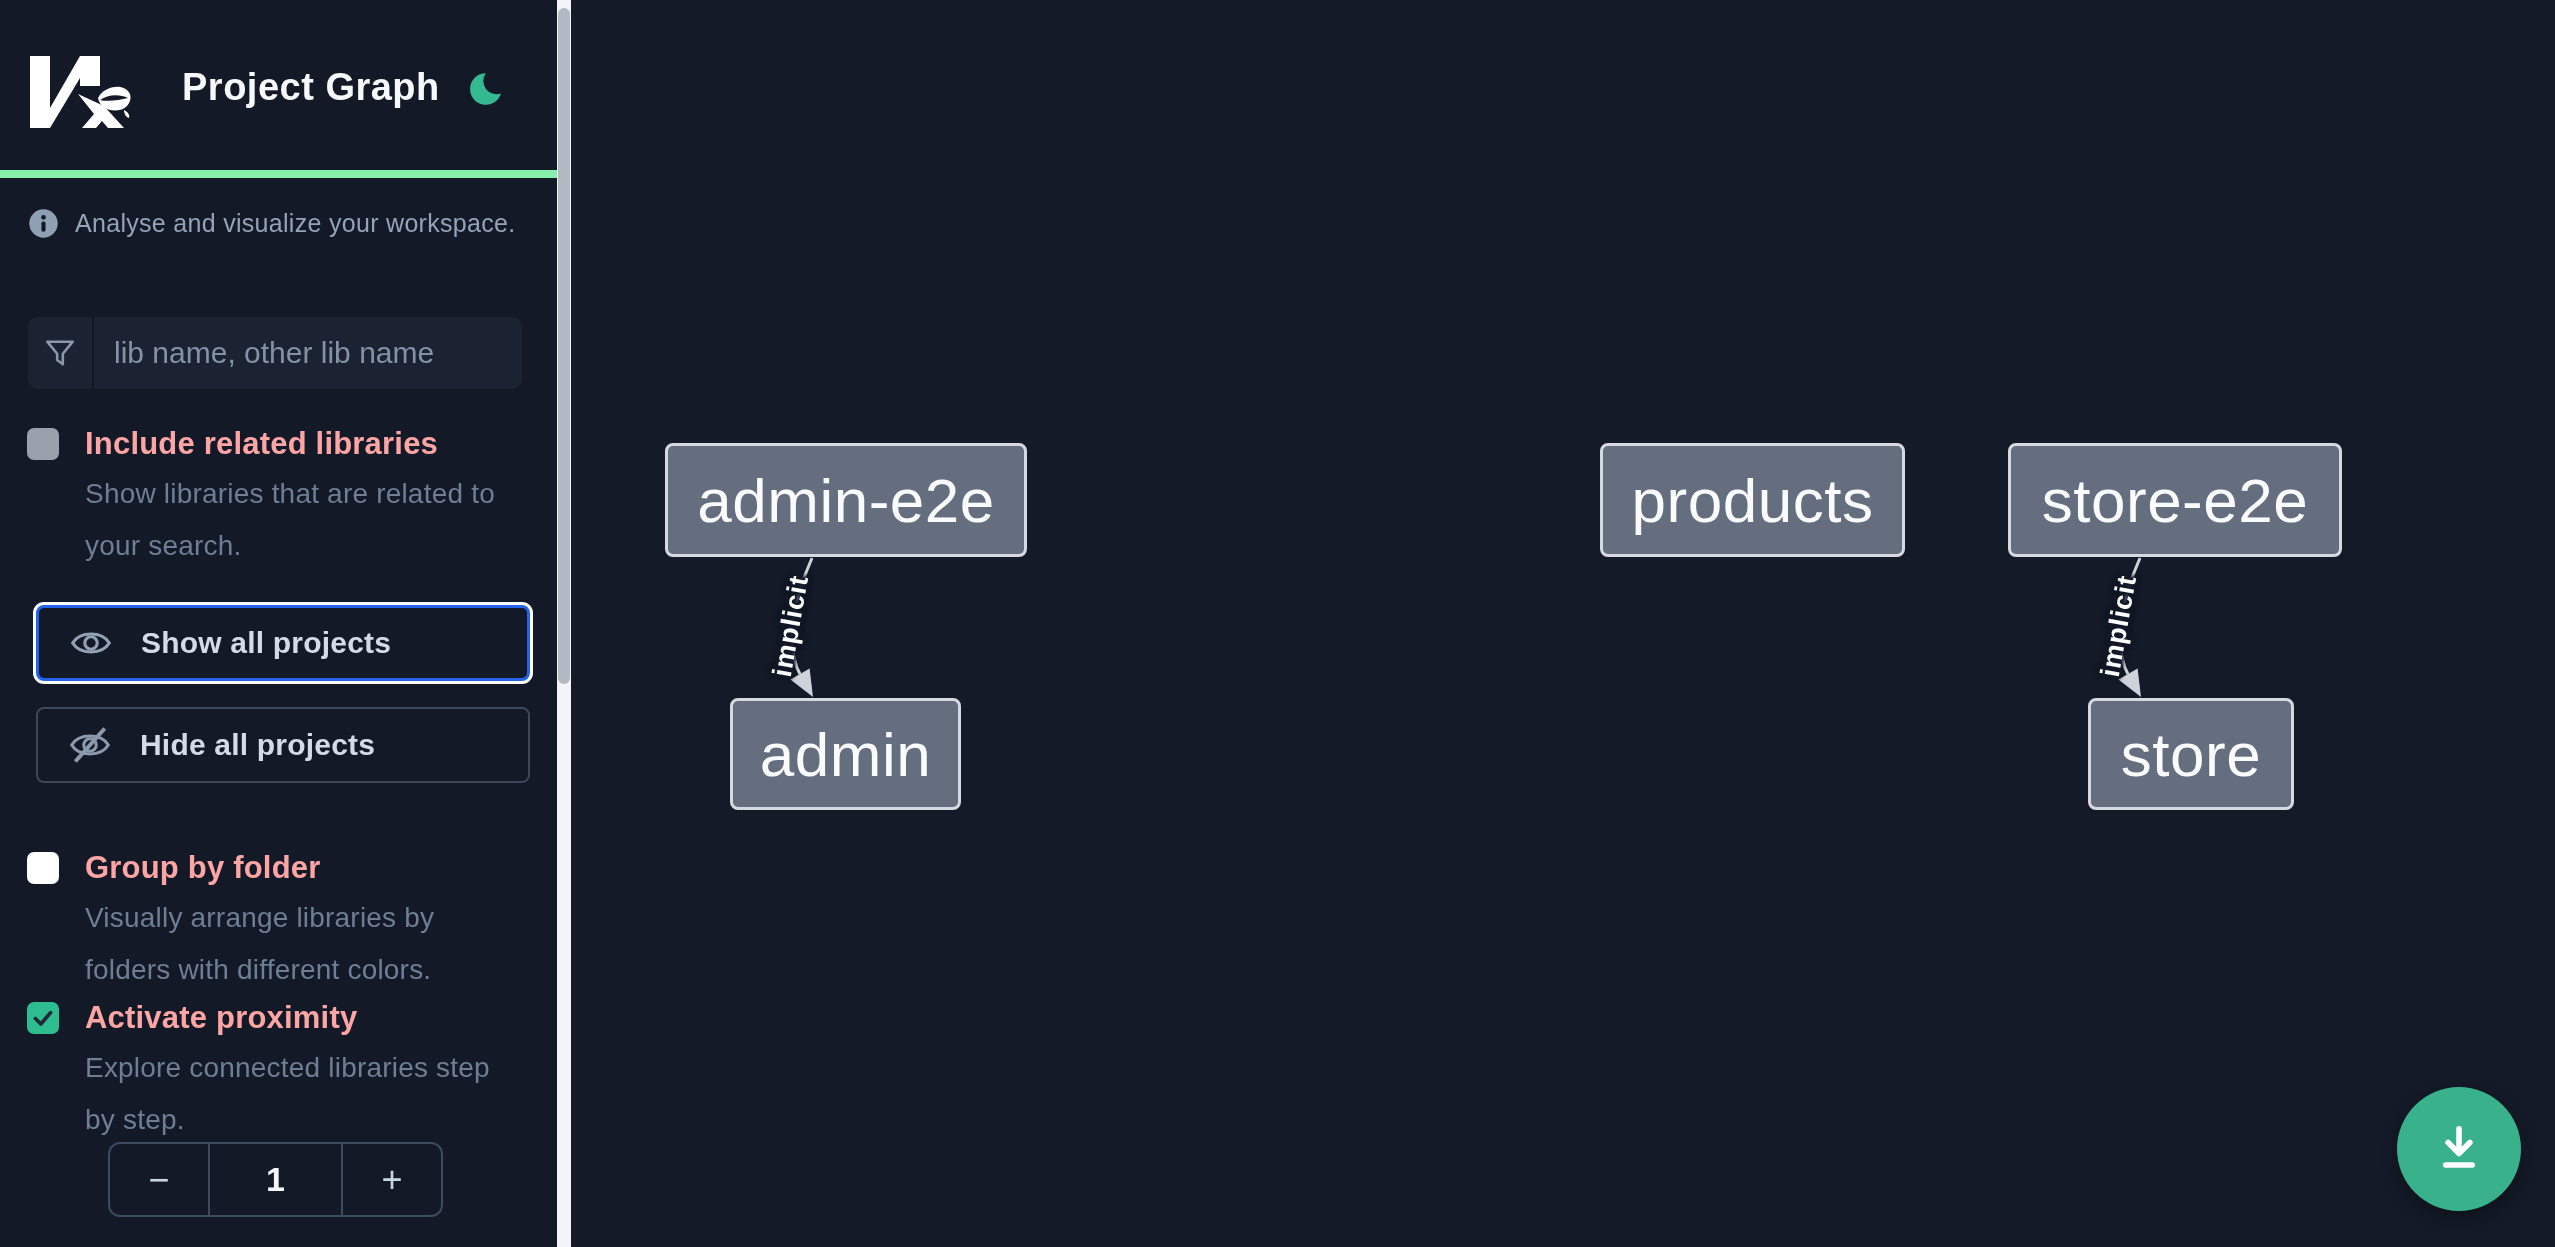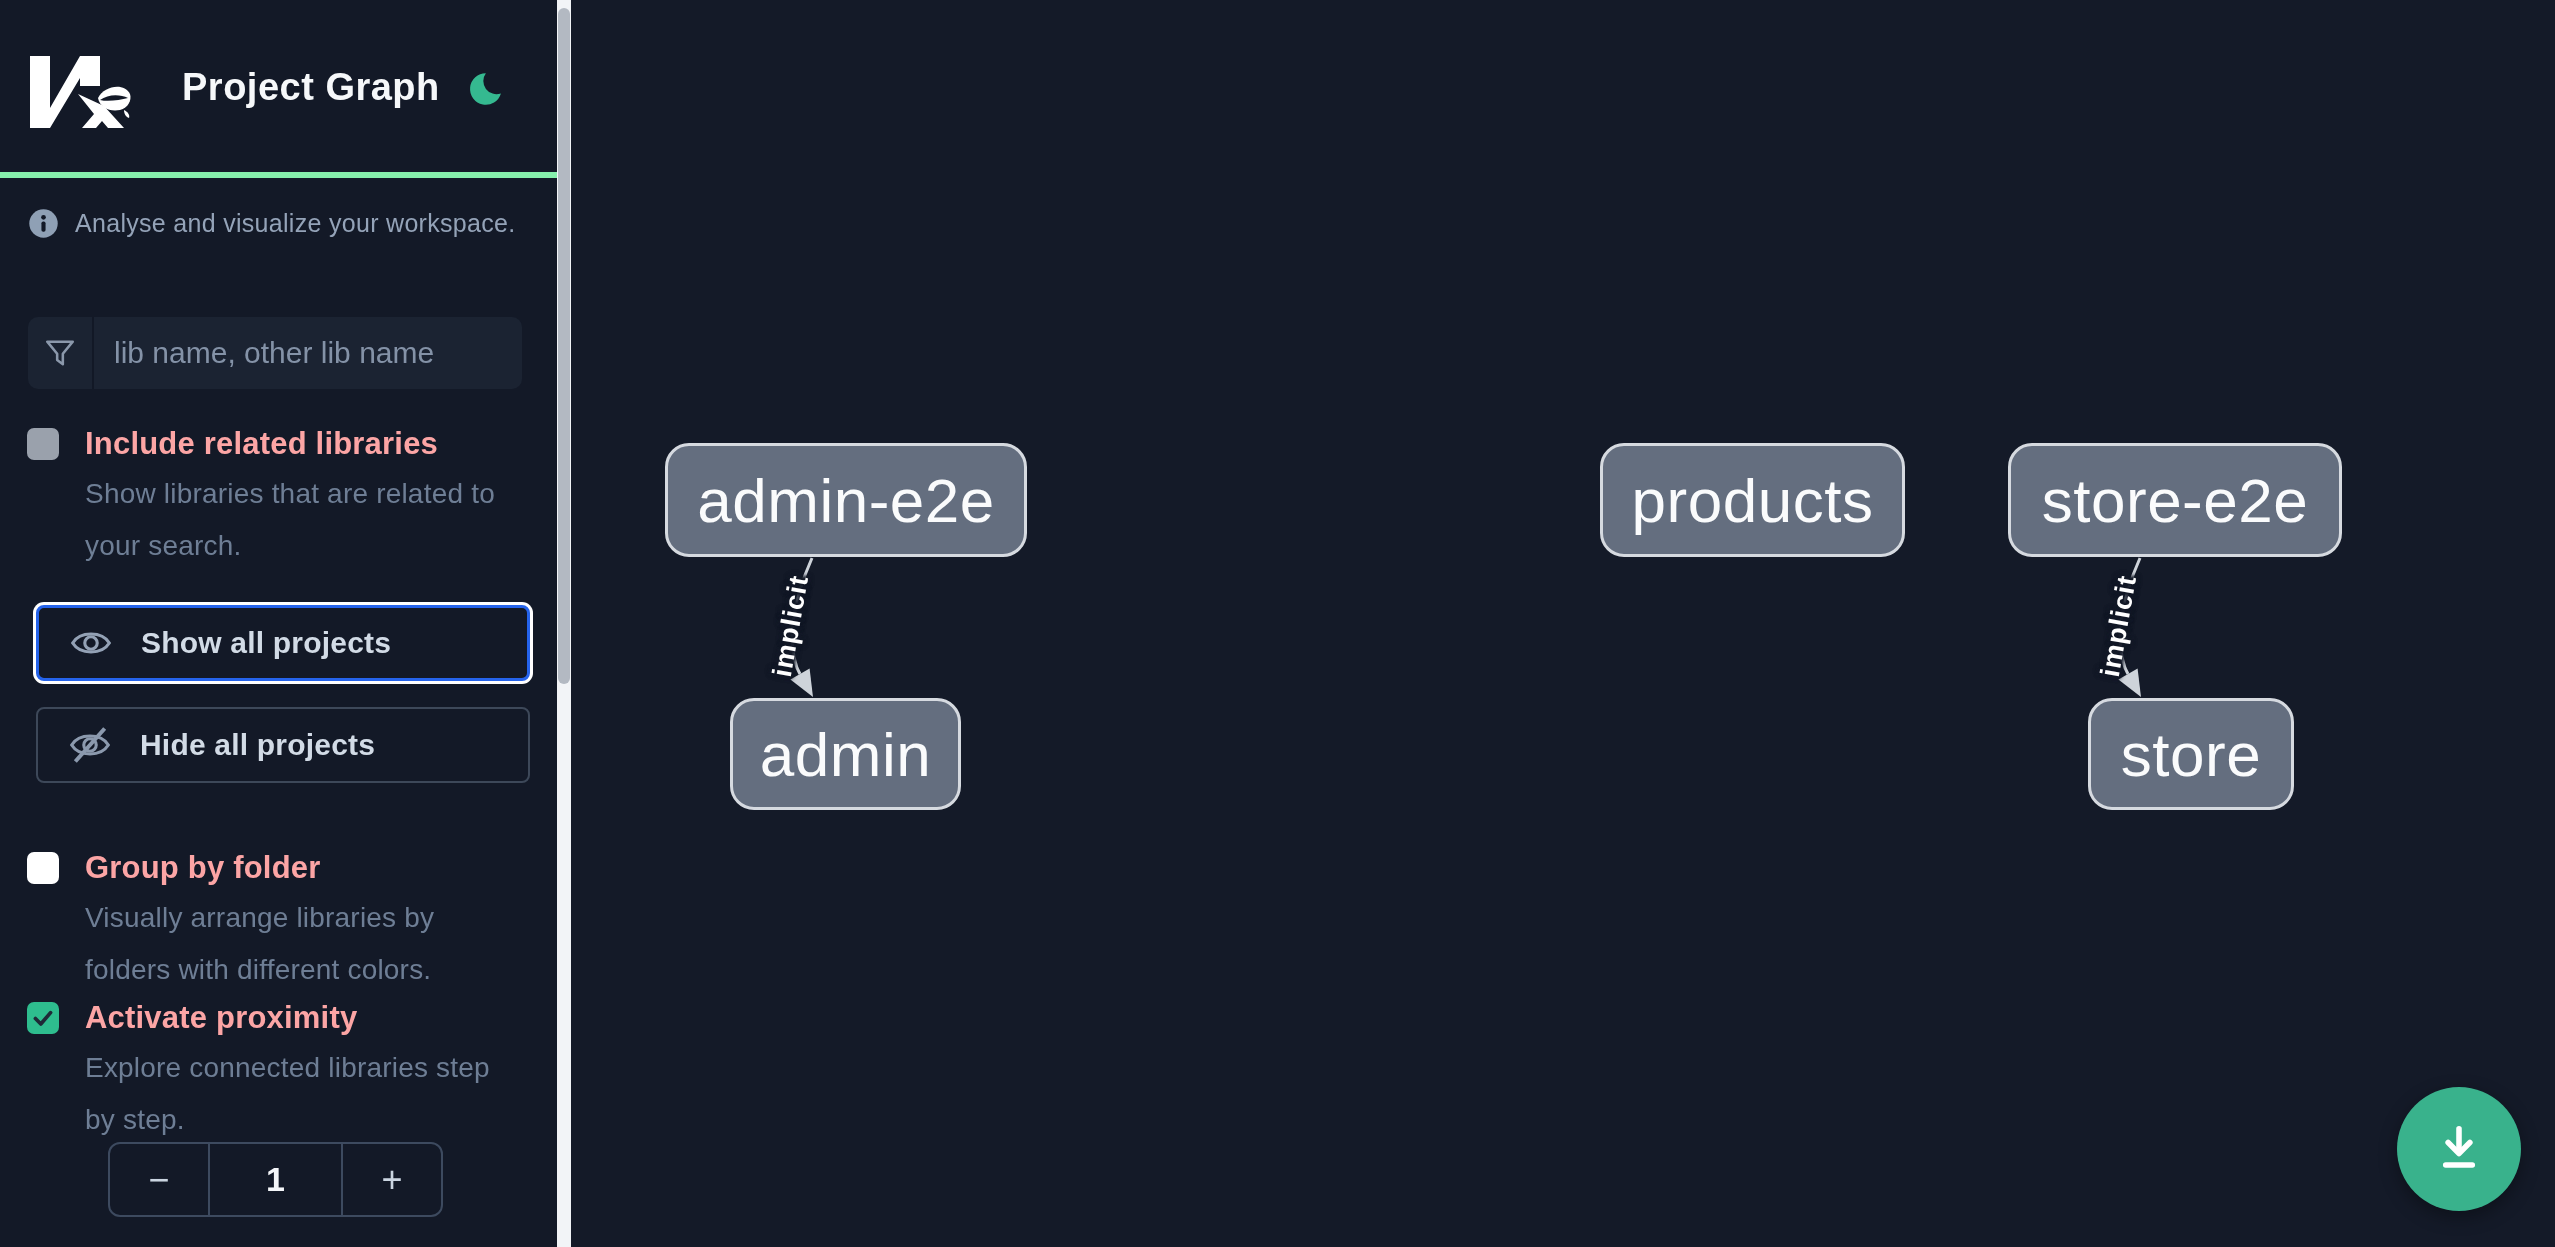--- a/index.html
+++ b/index.html
@@ -4,21 +4,21 @@
 <style>
   * { margin:0; padding:0; box-sizing:border-box; }
   html,body { width:2555px; height:1247px; overflow:hidden; }
   body { font-family:"Liberation Sans", sans-serif; background:#141a28; position:relative; }
 
   .stage { position:absolute; inset:0; }
 
   
   .sidebar { position:absolute; left:0; top:0; width:557px; height:1247px; background:#131927; }
 
-  .sb-header { position:absolute; left:0; top:0; width:557px; height:178px; border-bottom:6px solid #86efac; }
+  .sb-header { position:absolute; left:0; top:0; width:557px; height:178px; border-bottom:8px solid #86efac; }
   .logo-box { position:absolute; left:28px; top:54px; width:104px; height:76px; }
   .app-title { position:absolute; left:182px; top:66px; font-size:38px; font-weight:600; color:#f6f8fa; letter-spacing:0.5px; }
   .moon-btn { position:absolute; left:464px; top:68px; width:42px; height:42px; cursor:pointer; background:none; border:none; }
 
   .tagline-row { position:absolute; left:28px; top:205px; width:500px; height:36px; display:flex; align-items:center; }
   .info-ico { width:31px; height:31px; flex:0 0 31px; margin-right:16px; }
   .tagline { font-size:25px; color:#94a3b8; letter-spacing:0.3px; }
 
   .search-box { position:absolute; left:28px; top:317px; width:494px; height:72px; background:#1b2332; border-radius:10px; display:flex; overflow:hidden; }
   .search-icon-cell { width:66px; height:100%; display:flex; align-items:center; justify-content:center; border-right:2px solid #121826; }
@@ -43,21 +43,21 @@
   .stepper .st-btn { width:98px; display:flex; align-items:center; justify-content:center; font-size:36px; color:#cbd5e1; background:transparent; border:none; cursor:pointer; font-family:"Liberation Sans", sans-serif; }
   .stepper .st-val { flex:1; display:flex; align-items:center; justify-content:center; font-size:34px; font-weight:600; color:#f4f6f9; border-left:2px solid #3d4a5f; border-right:2px solid #3d4a5f; }
 
   
   .divider-track { position:absolute; left:557px; top:0; width:14px; height:1247px; background:#f2f4f7; cursor:col-resize; }
   .scroll-thumb { position:absolute; left:558px; top:8px; width:12px; height:676px; background:#b3b9c2; border-radius:6px; cursor:pointer; }
 
   
   .canvas { position:absolute; left:571px; top:0; width:1984px; height:1247px; background:#141a28; }
   .edges-svg { position:absolute; inset:0; width:2555px; height:1247px; pointer-events:none; }
-  .gnode { position:absolute; height:114px; background:#646e7f; border:3px solid #d6dae0; border-radius:24px; display:flex; align-items:center; justify-content:center; color:#fafbfc; font-size:62px; letter-spacing:0.5px; cursor:pointer; }
+  .gnode { position:absolute; height:114px; background:#646e7f; border:3px solid #d6dae0; border-radius:8px; display:flex; align-items:center; justify-content:center; color:#fafbfc; font-size:62px; letter-spacing:0.5px; cursor:pointer; }
   .edge-label { position:absolute; transform:translate(-50%,-50%) rotate(-80deg); font-size:27px; font-weight:700; color:#ffffff; letter-spacing:1px;
     text-shadow:0 0 6px #141a28, 0 0 6px #141a28, 2px 2px 3px #141a28, -2px -2px 3px #141a28, 2px -2px 3px #141a28, -2px 2px 3px #141a28; }
 
   .fab { position:absolute; left:2397px; top:1087px; width:124px; height:124px; border-radius:50%; background:#39b28c; border:none; display:flex; align-items:center; justify-content:center; cursor:pointer; box-shadow:0 6px 18px rgba(0,0,0,0.35); }
 </style>
 </head>
 <body>
 
 <div class="stage">
 

